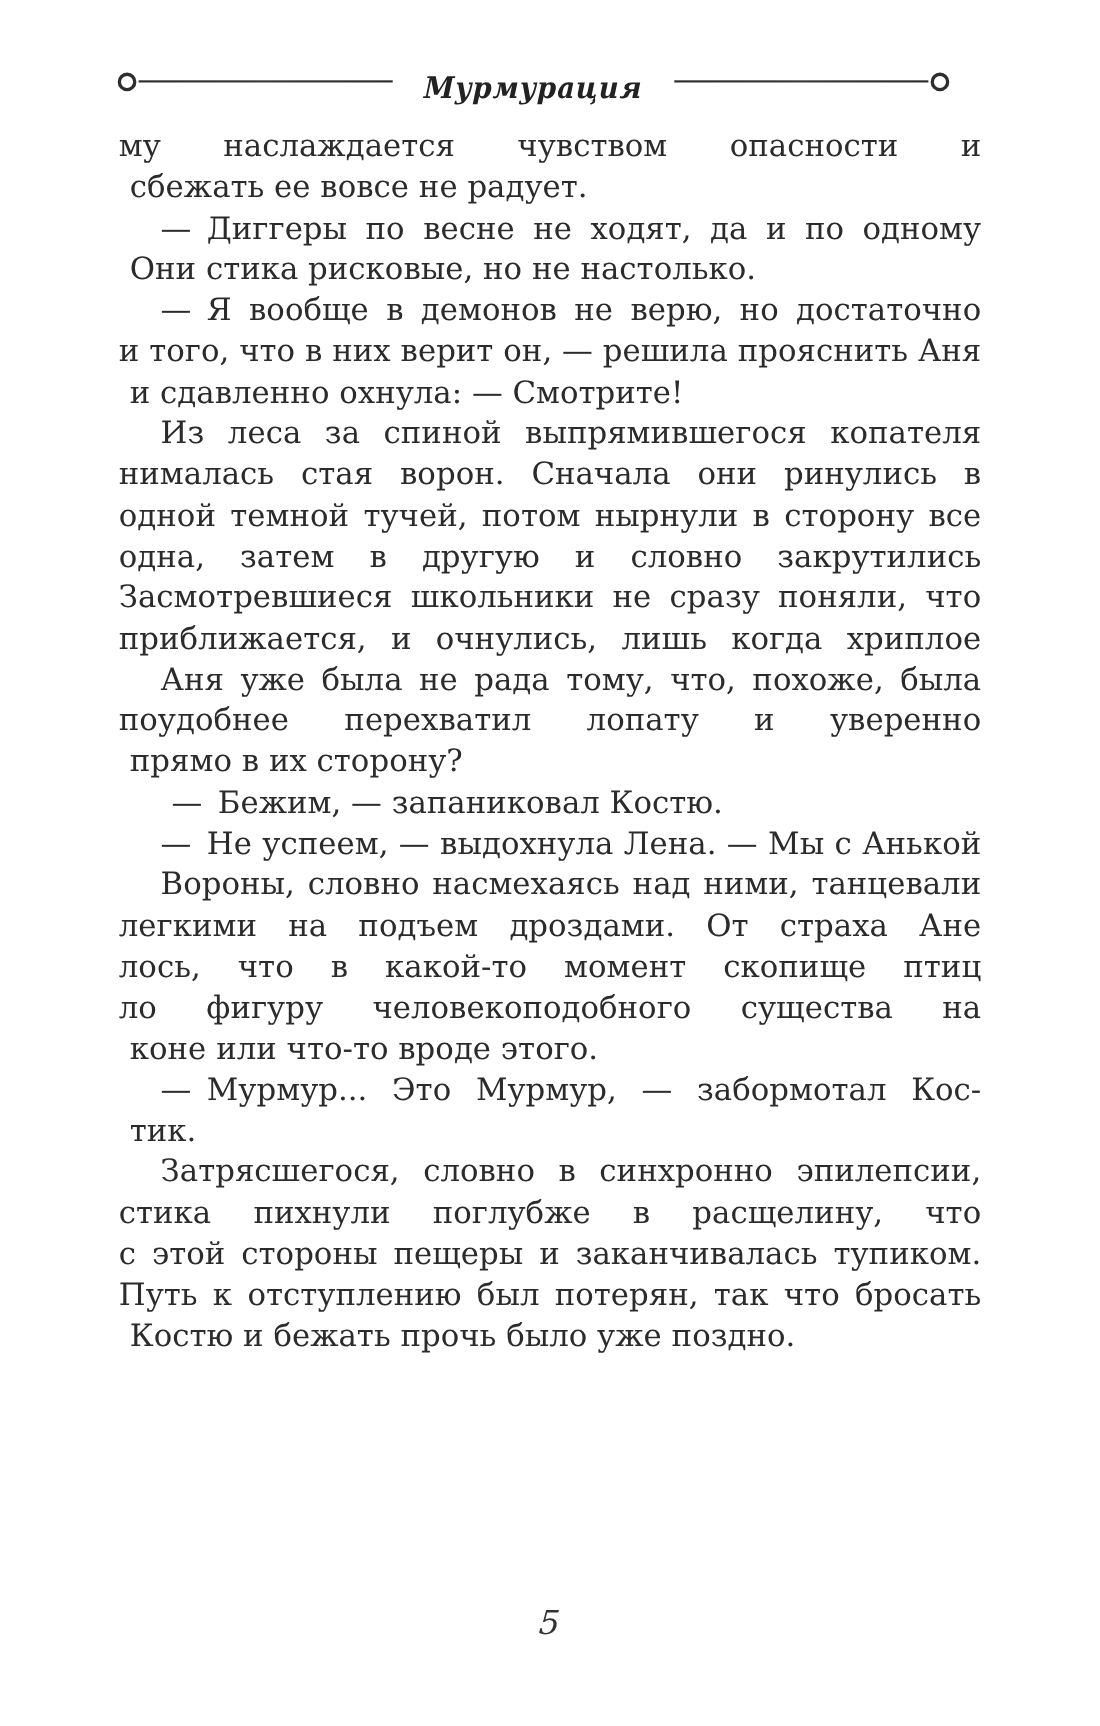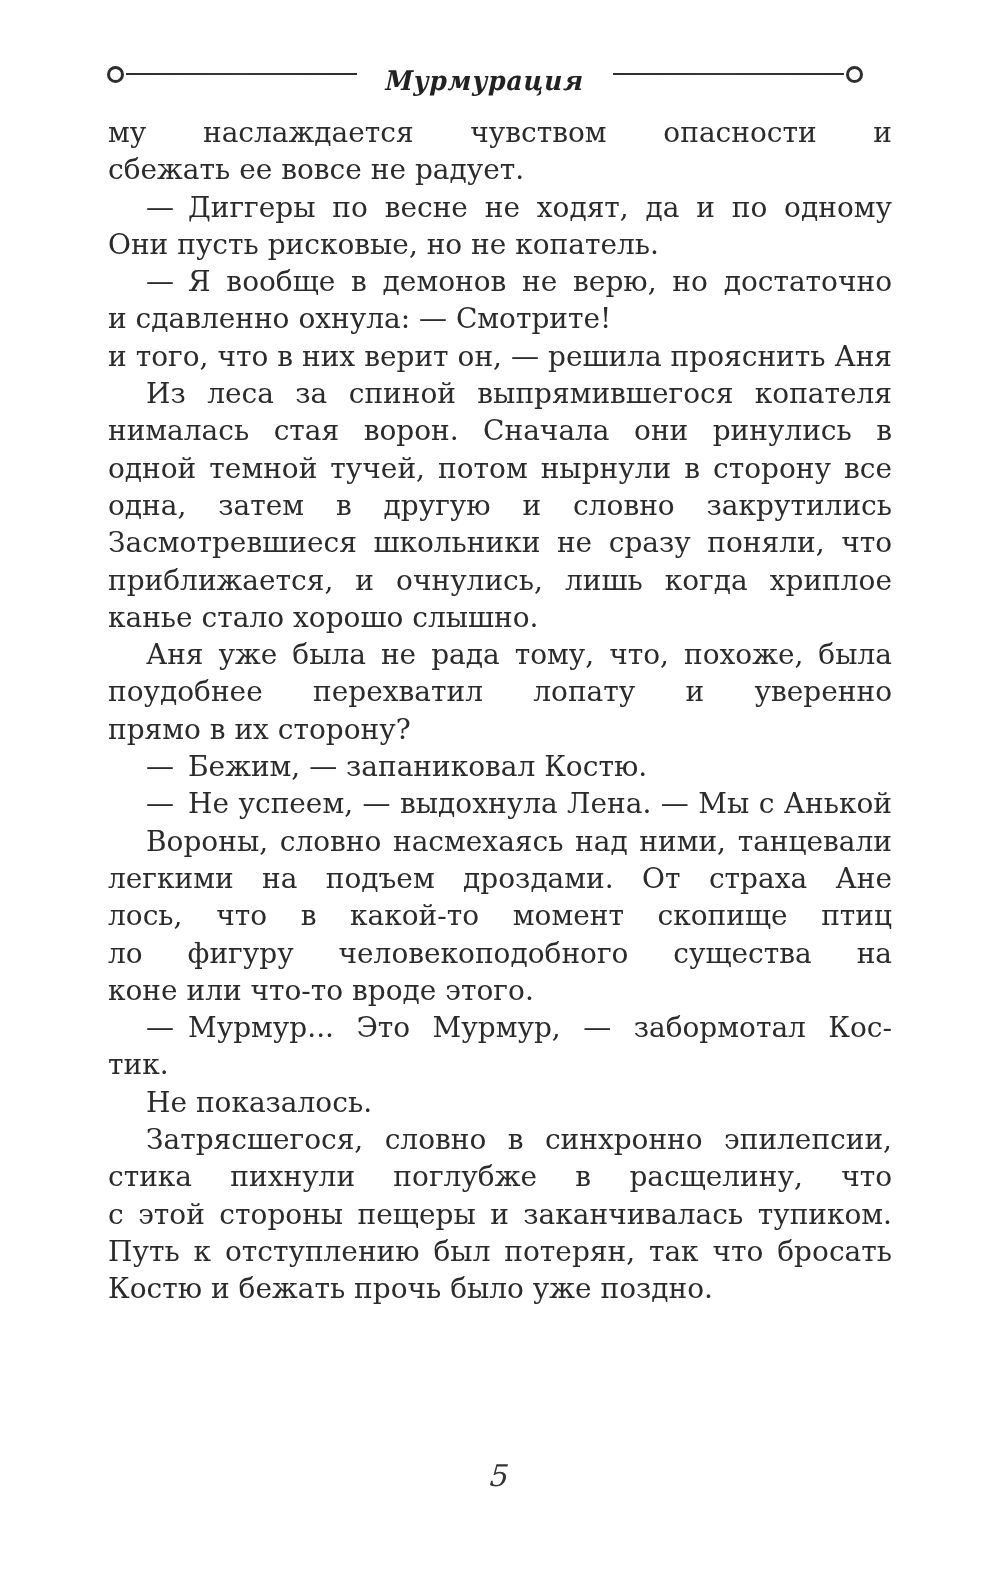--- a/index.html
+++ b/index.html
@@ -61,21 +61,21 @@
     color: #2b2b2b;
   }
   .paragraph { margin: 0; padding: 0; }
   .line {
     text-align: justify;
     text-align-last: justify;
     white-space: normal;
     overflow: hidden;
     height: 37.3px;
   }
-  .line.last { text-align-last: left; }
+  .line.last { text-align-last: left; margin-left: 10px; }
   .line.indent { padding-left: 38px; }
 
   
   .page-footer {
     position: absolute;
     left: 108px;
     top: 1458px;
     width: 784px;
     text-align: center;
   }
@@ -100,35 +100,34 @@
   <span class="ring"></span>
 </div>
 
 <div class="text-block">
     <div class="paragraph">
       <div class="line">му наслаждается чувством опасности и возможность</div>
       <div class="line last">сбежать ее вовсе не радует.</div>
     </div>
     <div class="paragraph">
       <div class="line indent">— Диггеры по весне не ходят, да и по одному тоже.</div>
-      <div class="line last">Они пусть рисковые, но не копатель.</div>
+      <div class="line last">Они стика рисковые, но не настолько.</div>
     </div>
     <div class="paragraph">
       <div class="line indent">— Я вообще в демонов не верю, но достаточно</div>
+      <div class="line">и того, что в них верит он, — решила прояснить Аня</div>
       <div class="line last">и сдавленно охнула: — Смотрите!</div>
-      <div class="line">и того, что в них верит он, — решила прояснить Аня</div>
     </div>
     <div class="paragraph">
       <div class="line indent">Из леса за спиной выпрямившегося копателя под-</div>
       <div class="line">нималась стая ворон. Сначала они ринулись в воздух</div>
       <div class="line">одной темной тучей, потом нырнули в сторону все как</div>
       <div class="line">одна, затем в другую и словно закрутились спиралью.</div>
       <div class="line">Засмотревшиеся школьники не сразу поняли, что стая</div>
       <div class="line">приближается, и очнулись, лишь когда хриплое кар-</div>
-      <div class="line last">канье стало хорошо слышно.</div>
     </div>
     <div class="paragraph">
       <div class="line indent">Аня уже была не рада тому, что, похоже, была пра-</div>
       <div class="line">поудобнее перехватил лопату и уверенно направился</div>
       <div class="line last">прямо в их сторону?</div>
     </div>
     <div class="paragraph">
       <div class="line last indent">— Бежим, — запаниковал Костю.</div>
     </div>
     <div class="paragraph">
@@ -139,23 +138,20 @@
       <div class="line">легкими на подъем дроздами. От страха Ане показа-</div>
       <div class="line">лось, что в какой-то момент скопище птиц образова-</div>
       <div class="line">ло фигуру человекоподобного существа на крылатом</div>
       <div class="line last">коне или что-то вроде этого.</div>
     </div>
     <div class="paragraph">
       <div class="line indent">— Мурмур... Это Мурмур, — забормотал Кос-</div>
       <div class="line last">тик.</div>
     </div>
     <div class="paragraph">
-      <div class="line last indent">Не показалось.</div>
-    </div>
-    <div class="paragraph">
       <div class="line indent">Затрясшегося, словно в синхронно эпилепсии, Ко-</div>
       <div class="line">стика пихнули поглубже в расщелину, что начиналась</div>
       <div class="line">с этой стороны пещеры и заканчивалась тупиком.</div>
       <div class="line">Путь к отступлению был потерян, так что бросать</div>
       <div class="line last">Костю и бежать прочь было уже поздно.</div>
     </div>
   </div>
 
 <div class="page-footer">
   <span class="page-number">5</span>

